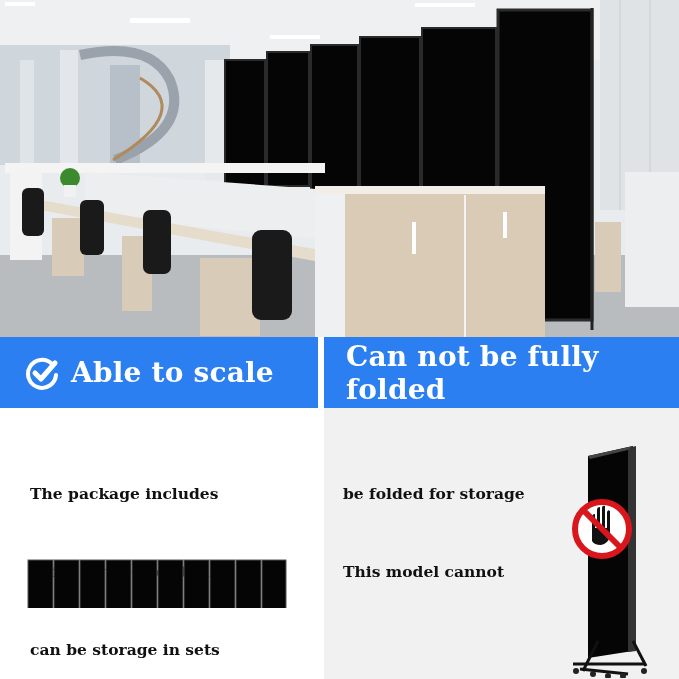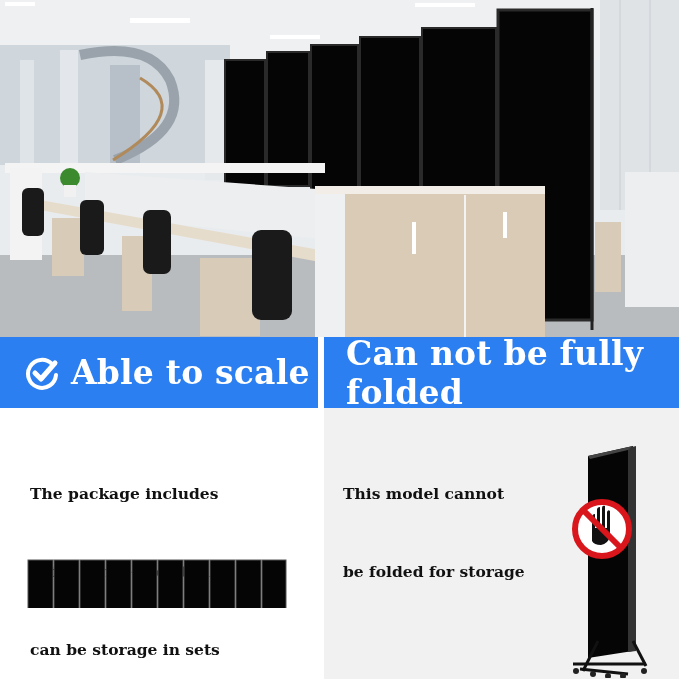--- a/index.html
+++ b/index.html
@@ -1,21 +1,21 @@
 <!DOCTYPE html>
 <html><head>
 <meta charset="utf-8">
 <style>
   html, body { margin:0; padding:0; }
   body { width:679px; height:679px; overflow:hidden; background:#ffffff; position:relative; font-family:"DejaVu Serif", serif; }
   .photo { position:absolute; left:0; top:0; width:679px; height:337px; overflow:hidden; background:#e9ecef; }
   .bar { position:absolute; top:337px; height:71px; background:#2b7ff0; color:#fff; display:flex; align-items:center;padding-left:22px; }
   .bar-left { left:0; width:318px; padding-left:24px; box-sizing:border-box; }
   .bar-right { left:324px; width:355px; justify-content:center; }
-  .bar-title { font-family:"DejaVu Serif", serif; font-weight:bold; font-size:33px; letter-spacing:0.2px; }
+  .bar-title { font-family:"DejaVu Serif", serif; font-weight:bold; font-size:28px; letter-spacing:0.2px; }
   .check { width:36px; height:36px; margin-right:11px; }
   .panel-left { position:absolute; left:0; top:408px; width:324px; height:271px; background:#ffffff; }
   .panel-right { position:absolute; left:324px; top:408px; width:355px; height:271px; background:#f1f1f1; }
   .txt { position:absolute; font-family:"DejaVu Serif", serif; font-weight:bold; font-size:15.5px; line-height:26px; color:#111; white-space:pre; }
 </style>
 </head>
 <body>
 
 <div class="photo">
   <svg width="679" height="337" viewBox="0 0 679 337">
@@ -112,22 +112,22 @@
       <rect x="160" y="4" width="25" height="76"></rect>
       <rect x="186" y="4" width="25" height="76"></rect>
       <rect x="212" y="4" width="25" height="76"></rect>
       <rect x="238" y="4" width="24" height="76"></rect>
     </g>
   </svg>
 </div>
 
 <div class="panel-right">
   <div class="txt" style="left:19px; top:21px;">
+    <div>be folded for storage</div>
     <div>This model cannot</div>
-    <div>be folded for storage</div>
     <div style="height:24px;"></div>
     
     
     
     
     
   </div>
   <svg style="position:absolute; left:244px; top:38px;" width="80" height="232" viewBox="0 0 80 232">
     <polygon points="20,10 65,0 65,205 20,212" fill="#050505"></polygon>
     <polygon points="60,2 68,0 68,205 60,206" fill="#333"></polygon>

